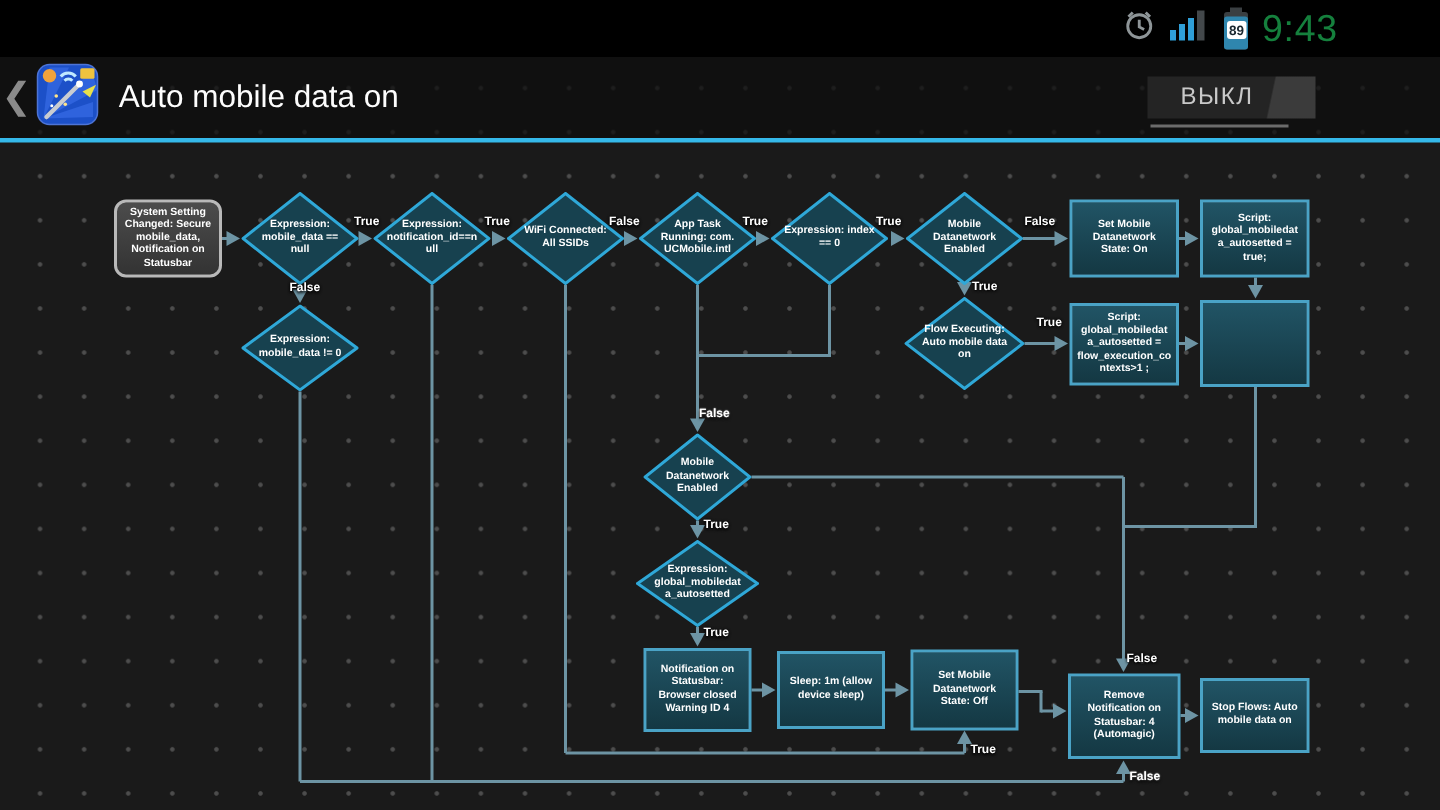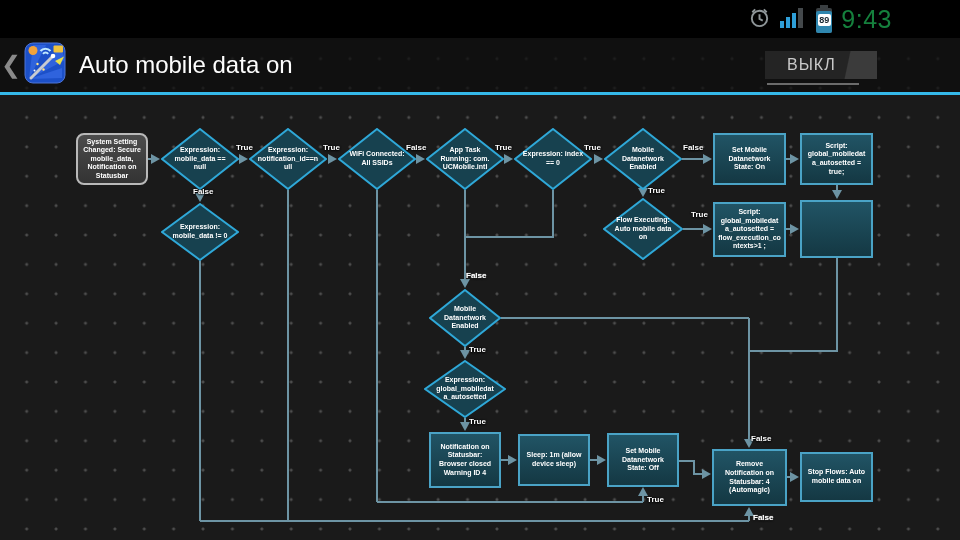--- a/index.html
+++ b/index.html
@@ -21,21 +21,21 @@
   .battery .fill{position:absolute;left:0;bottom:0;width:100%;height:86%;background:#2f86ae;border-radius:2px;}
   .battery .badge{position:absolute;left:1.5px;top:6px;width:13px;height:12px;background:#fff;border-radius:2px;
     display:flex;align-items:center;justify-content:center;font-size:9px;font-weight:bold;color:#18262e;}
   
   #actionbar{position:absolute;left:0;top:38px;width:960px;height:54px;
     background:rgba(14,14,14,0.74);display:flex;align-items:center;z-index:30;}
   #accent-line{position:absolute;left:0;top:92px;width:960px;height:3px;background:var(--accent);z-index:31;}
   #back-button{display:flex;align-items:center;cursor:pointer;}
   #back-glyph{color:#8a8a8a;font-size:24px;line-height:24px;padding:0 2px 0 1px;}
   #app-icon{margin-left:1px;}
-  #page-title{color:#fdfdfd;font-size:24px;margin-left:13px;}
+  #page-title{color:#fdfdfd;font-size:21px;margin-left:13px;}
   #toggle{position:absolute;left:765px;top:51px;width:112px;height:28px;
     background:linear-gradient(102deg,#242424 0%,#242424 72%,#3b3b3b 73%,#3b3b3b 100%);
     color:#c9c9c9;font-size:16px;letter-spacing:1px;display:flex;align-items:center;
     padding-left:22px;box-sizing:border-box;z-index:32;cursor:pointer;}
   #toggle-underline{position:absolute;left:767px;top:83px;width:92px;height:2px;background:#6b6b6b;z-index:32;}
   
   #flow{position:absolute;left:0;top:0;width:960px;height:540px;z-index:5;}
   .seg{position:absolute;background:var(--conn);}
   .arrow{position:absolute;width:0;height:0;}
   .arrow-right{border-top:5px solid transparent;border-bottom:5px solid transparent;border-left:9px solid var(--conn);}

